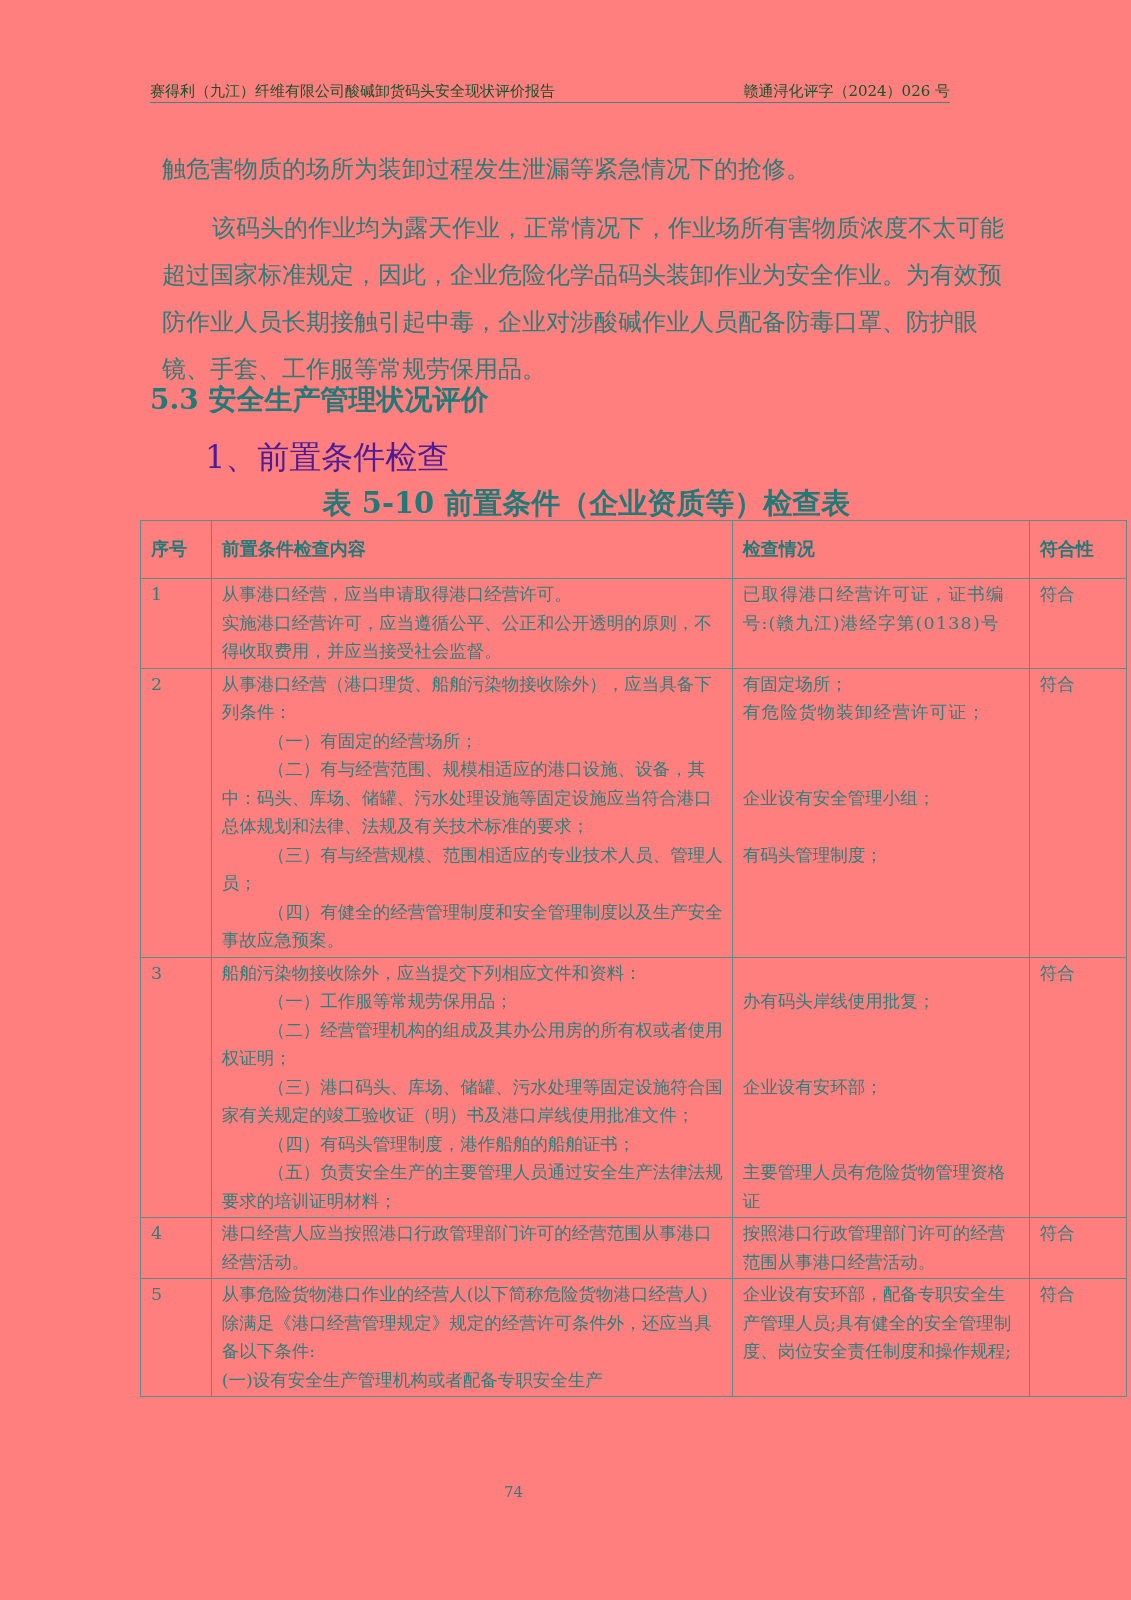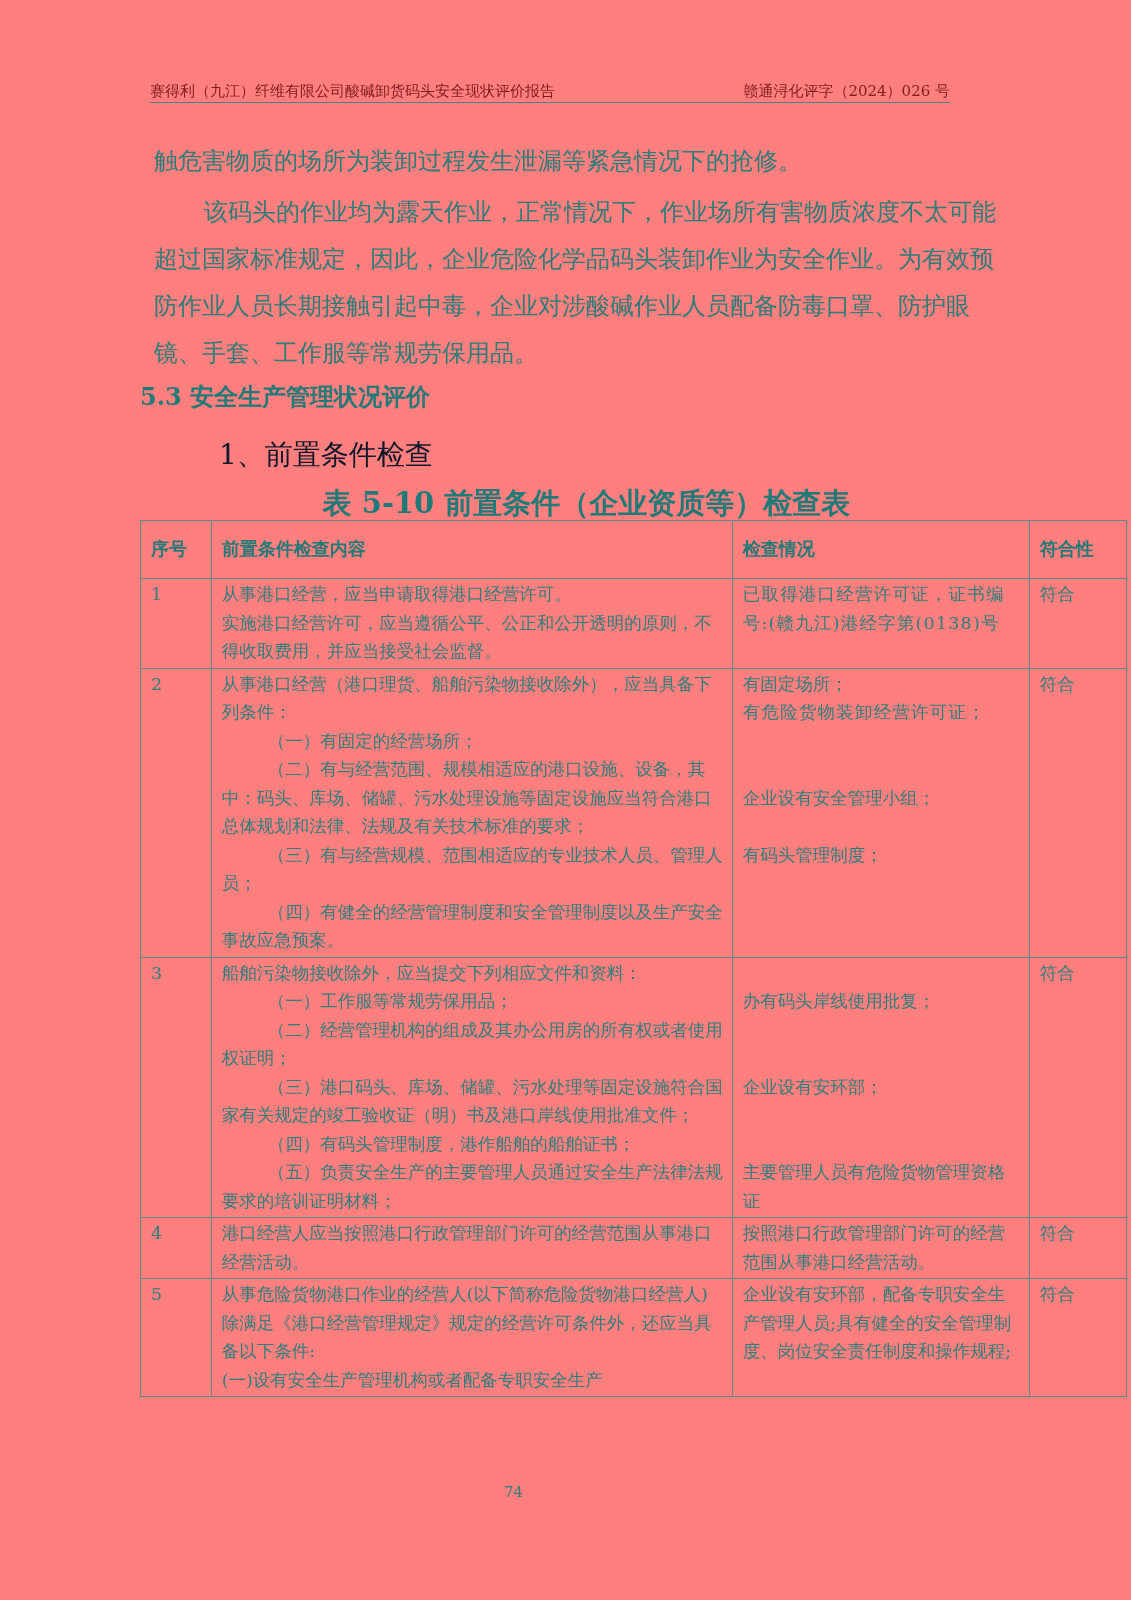--- a/index.html
+++ b/index.html
@@ -9,37 +9,37 @@
     color: #207a78;
     font-family: "DejaVu Serif", "Liberation Serif", serif;
     position: relative;
     overflow: hidden;
   }
   .page-header {
     position: absolute; left: 150px; top: 80px; width: 800px;
     height: 22px; border-bottom: 1.5px solid #4f7e84;
     font-size: 15px; line-height: 22px;
     display: flex; justify-content: space-between;
-    color: #7f1d1d;
+    color: #14532d;
     gap: 24px;
   }
   .body-text {
     position: absolute; left: 150px; width: 870px;
     font-size: 24px; line-height: 47px;
     color: #2a7d78;
   }
-  .para { margin: 4px; }
+  .para { margin: 12px; }
   .indent { text-indent: 50px; }
   .section-title {
-    position: absolute; left: 140px; top: 381px;
-    font-size: 24px; font-weight: bold; color: #1f7a78;
+    position: absolute; left: 150px; top: 381px;
+    font-size: 28px; font-weight: bold; color: #1f7a78;
   }
   .sub-title {
     position: absolute; left: 205px; top: 436px;
-    font-size: 28px; color: #0f172a; margin-left: 14px;
+    font-size: 32px; color: #4c1d95;
   }
   .table-caption {
     position: absolute; left: 140px; width: 893px; top: 484px;
     text-align: center; font-size: 29px; font-weight: bold; color: #1f7a78;
   }
   table.check {
     position: absolute; left: 140px; top: 520px;
     width: 987px; border-collapse: collapse;
     font-size: 17.5px; line-height: 28.5px;
     color: #2d7f7c;

